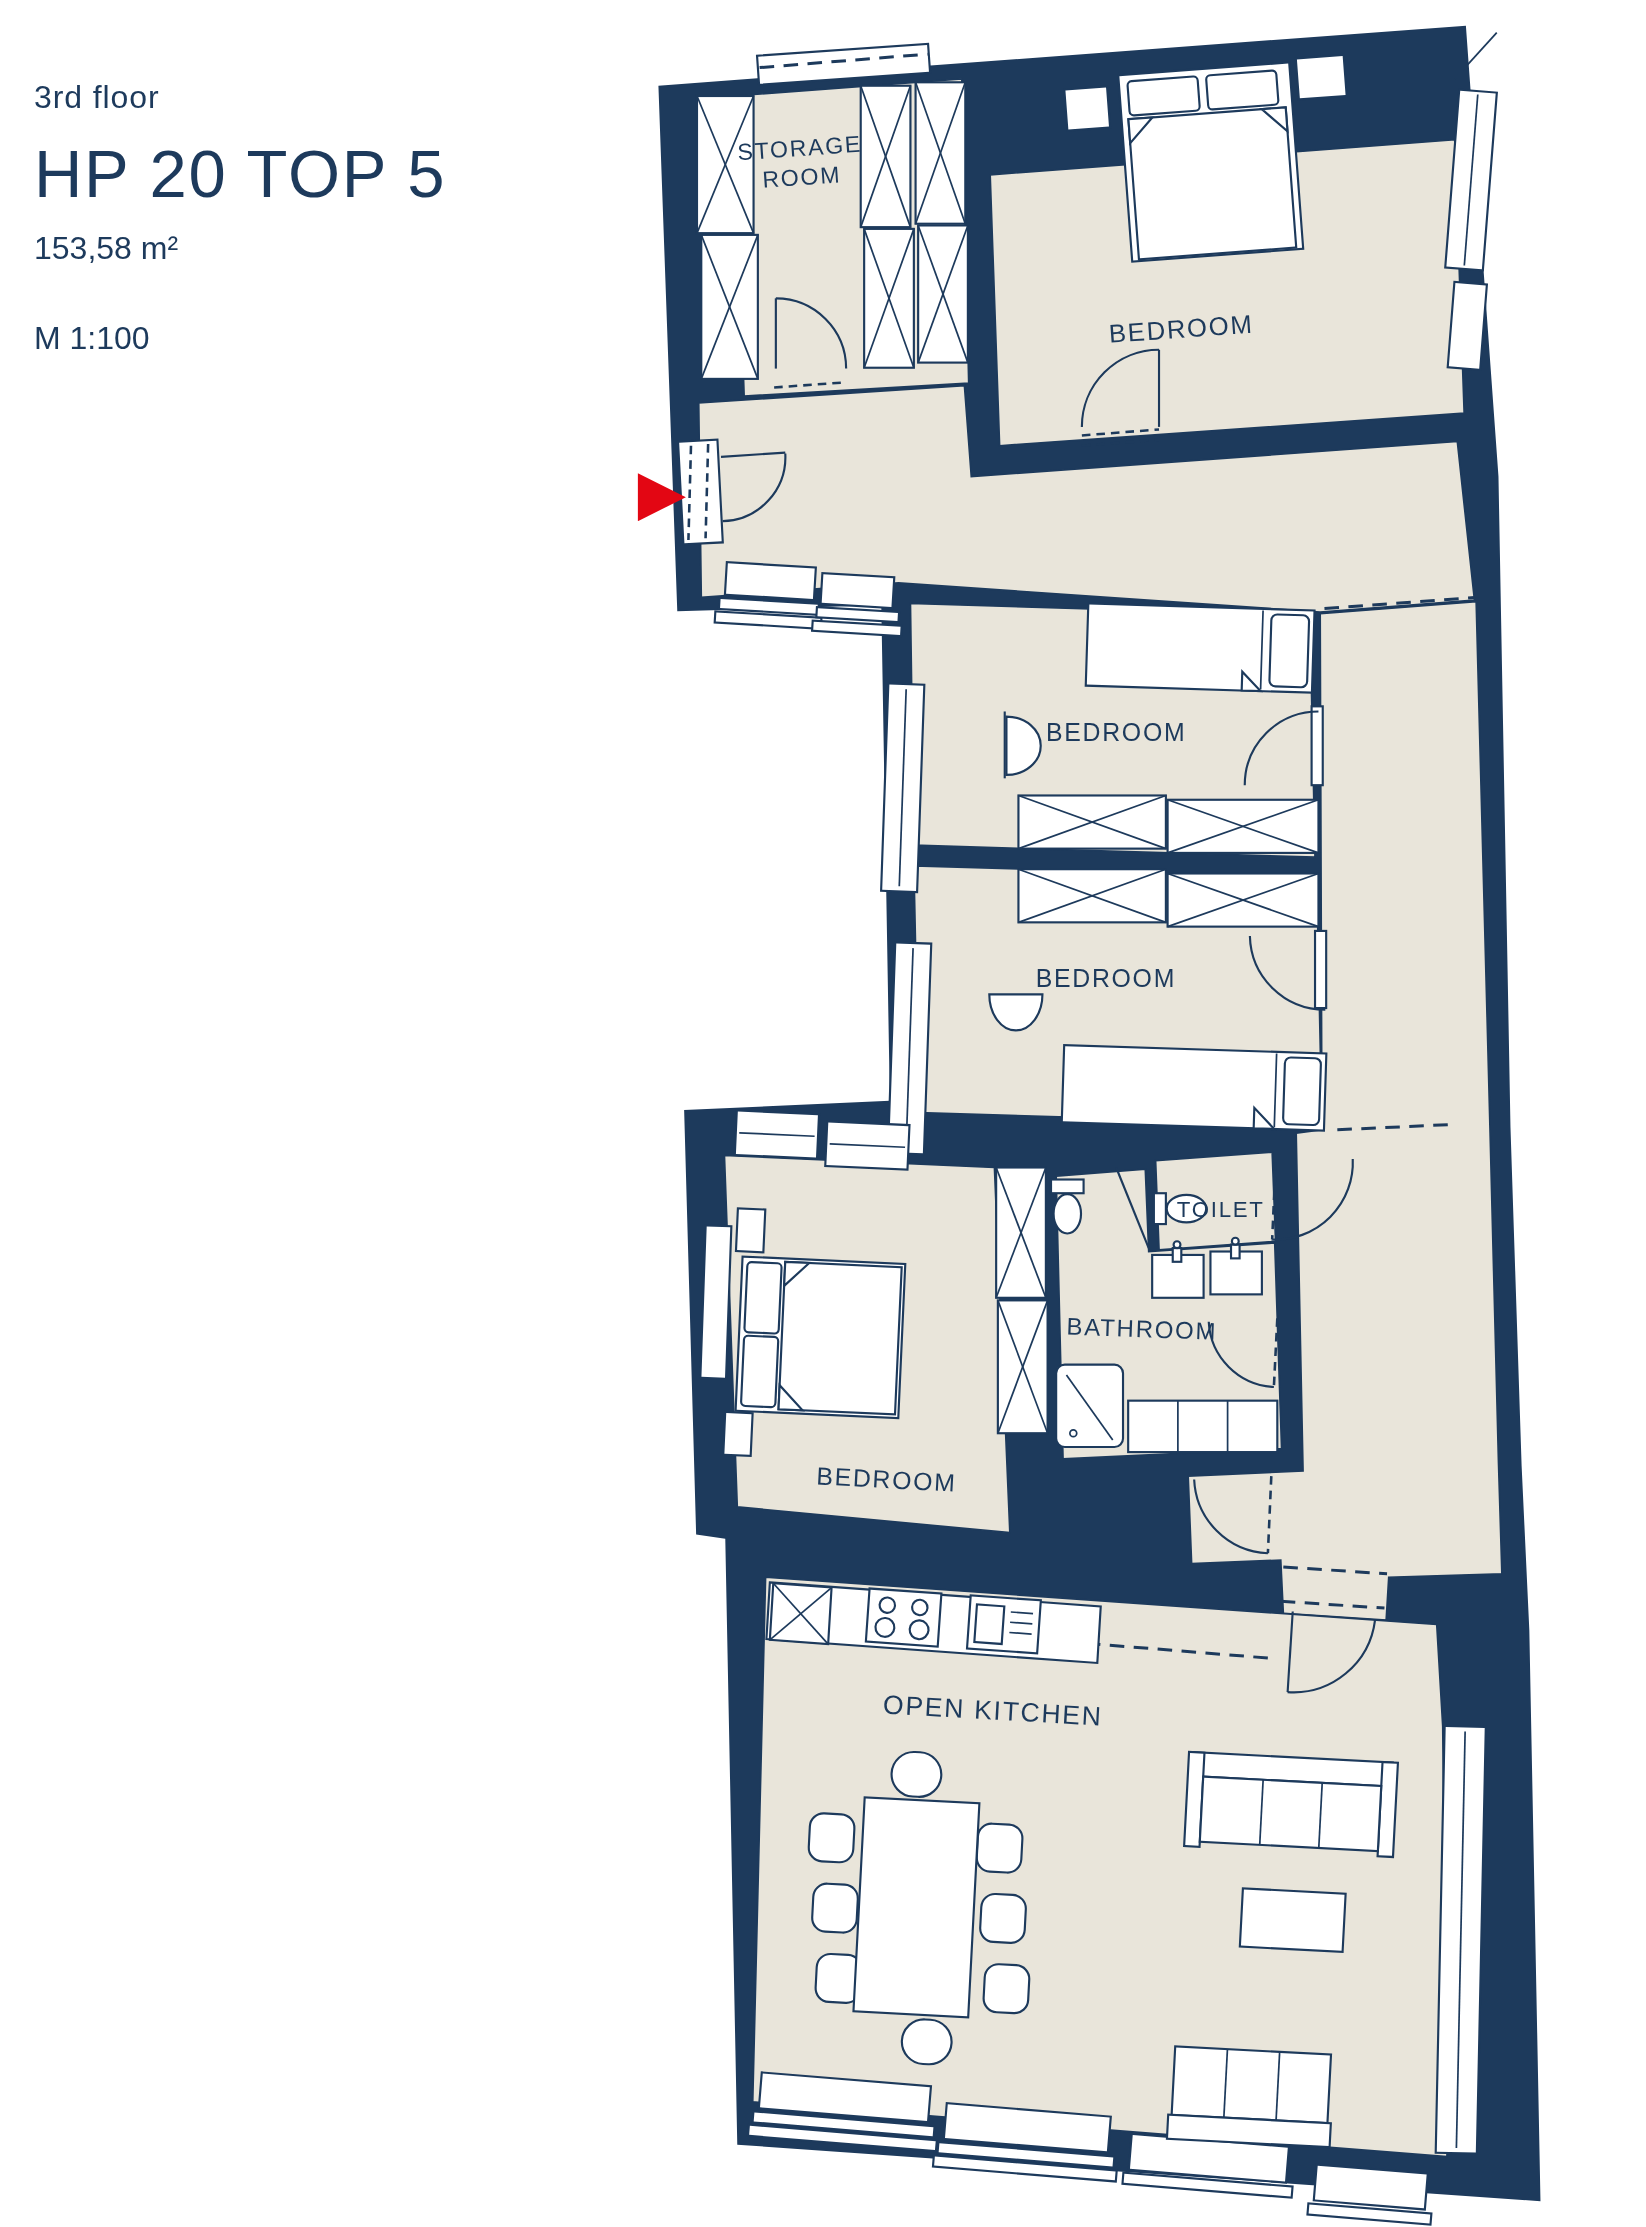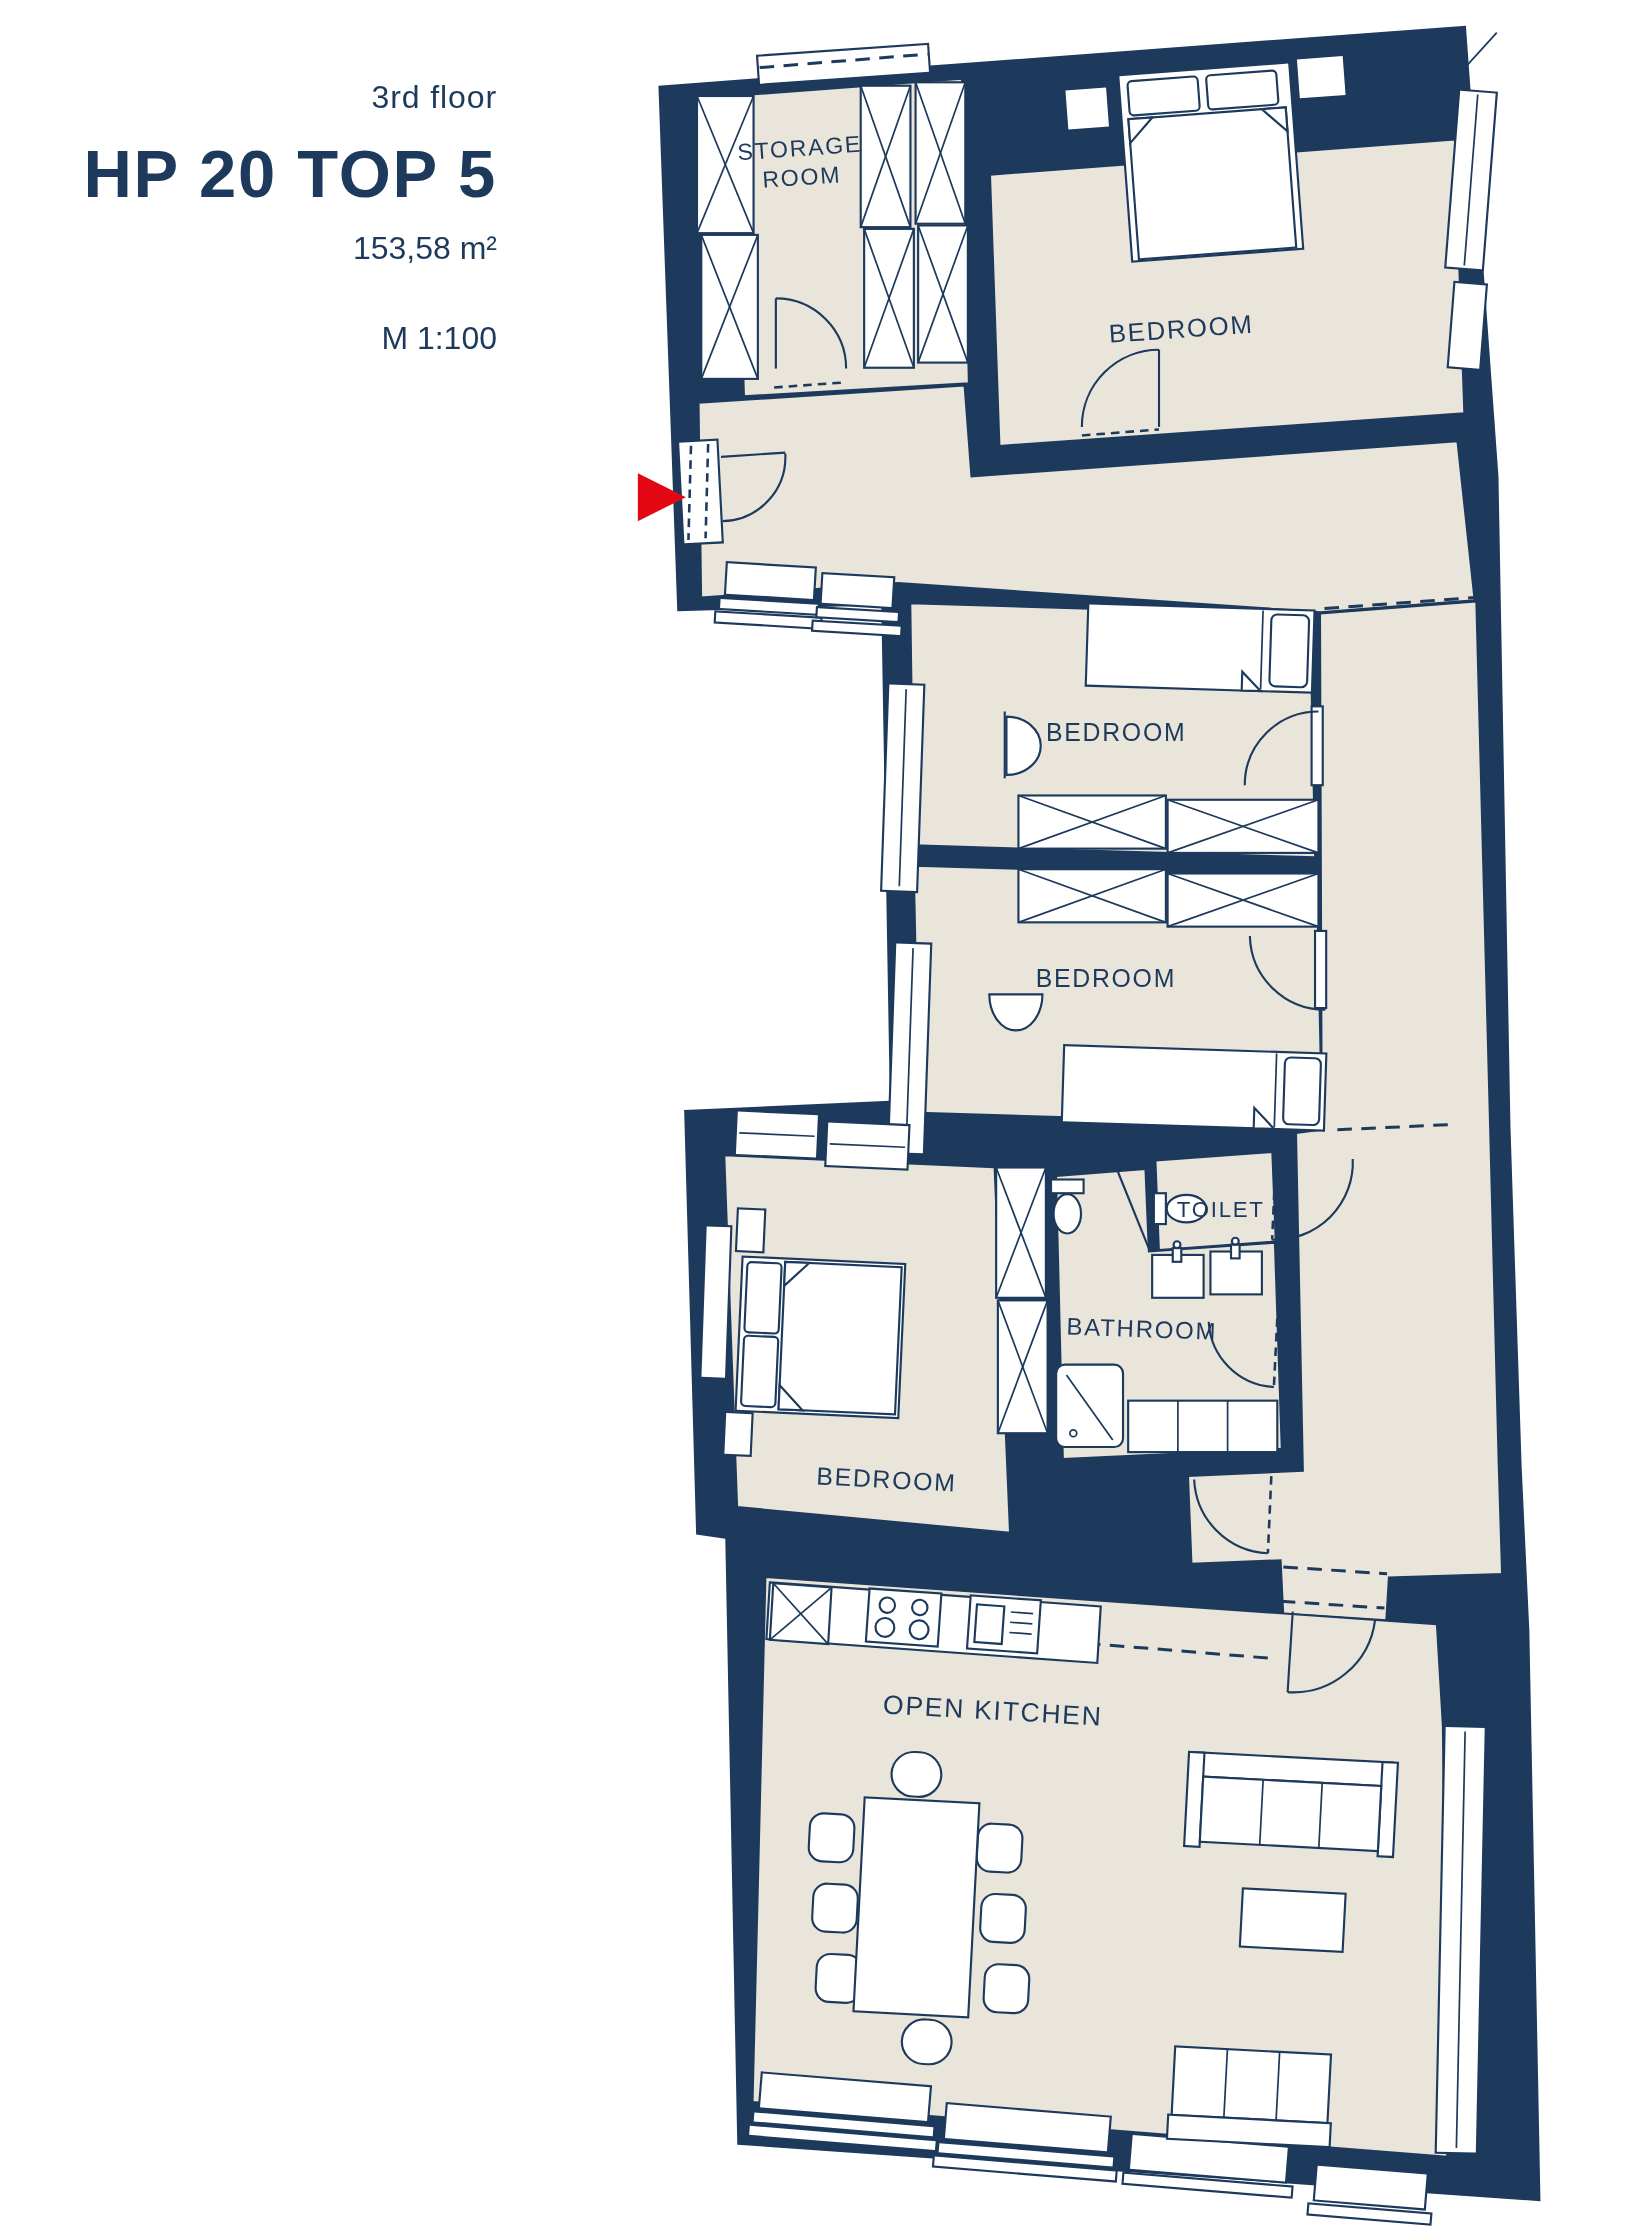--- a/index.html
+++ b/index.html
@@ -1,20 +1,20 @@
 <!DOCTYPE html>
 <html style="font-size:13.7px"><head>
 <meta charset="utf-8">
 <style>
   html,body{margin:0;padding:0;background:#ffffff;}
   .page{position:relative;width:1646px;height:2227px;background:#ffffff;overflow:hidden;
         font-family:"Liberation Sans", sans-serif;}
-  .titleblock{position:absolute;left:34px;top:79px;width:463px;text-align:right;color:#1d3a5c;}
+  .titleblock{position:absolute;left:34px;top:79px;width:463px;text-align:left;color:#1d3a5c;}
   .titleblock .floor{font-size:32px;letter-spacing:0.9px;}
-  .titleblock .unit{font-size:67px;font-weight:bold;letter-spacing:1.7px;margin-top:19px;}
+  .titleblock .unit{font-size:67px;font-weight:normal;letter-spacing:1.7px;margin-top:19px;}
   .titleblock .area{font-size:32px;margin-top:18px;}
   .titleblock .scale{font-size:32px;margin-top:53px;}
   svg{position:absolute;left:0;top:0;}
   .shell{fill:#1d3a5c;}
   .room{fill:#e9e5da;stroke:#1d3a5c;stroke-width:2;}
   .w{fill:#ffffff;stroke:#1d3a5c;stroke-width:2.5;}
   .ln{stroke:#1d3a5c;stroke-width:2.5;fill:none;}
   .thin{stroke:#1d3a5c;stroke-width:2;fill:none;}
   .dash{stroke:#1d3a5c;stroke-width:3.5;fill:none;stroke-dasharray:17 11;}
   .dashsm{stroke:#1d3a5c;stroke-width:3;fill:none;stroke-dasharray:10 7;}

